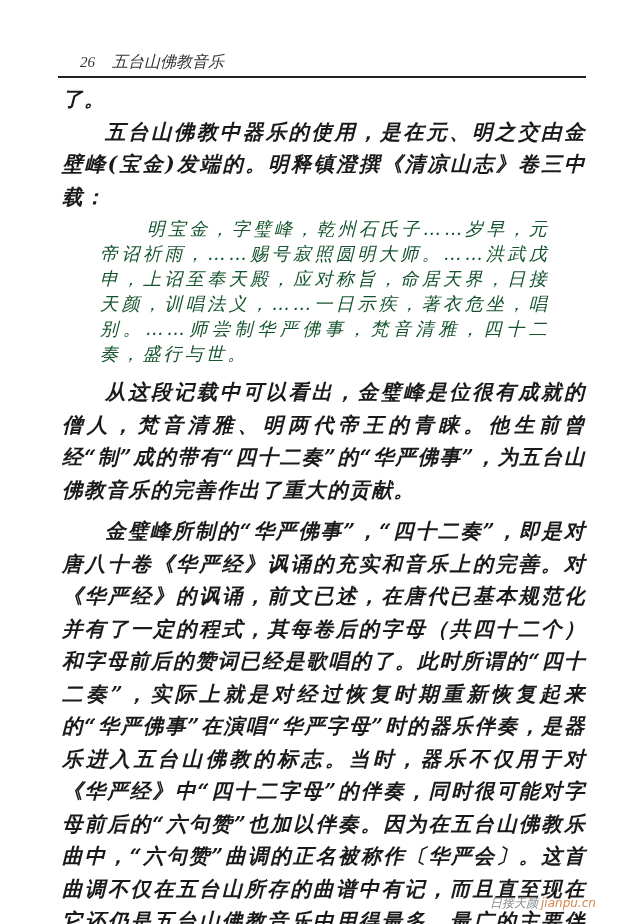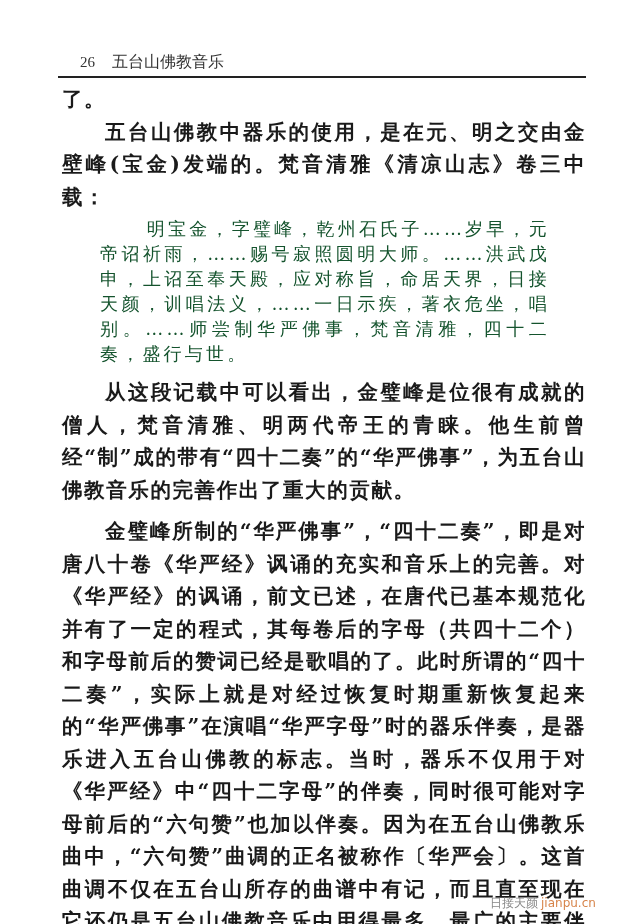--- a/index.html
+++ b/index.html
@@ -4,21 +4,21 @@
 <style>
   html, body { margin: 0; padding: 0; }
   body {
     width: 640px; height: 924px;
     background: #ffffff;
     position: relative;
     overflow: hidden;
     font-family: "DejaVu Serif", "Liberation Serif", serif;
     color: #1a1a1a;
   }
-  .page { position: absolute; left: 0; top: 0; width: 508px; height: 924px; }
+  .page { position: absolute; left: 0; top: 0; width: 508px; height: 924px; font-style: italic; }
   .running-head {
     position: absolute; left: 80px; top: 52px;
     font-size: 16px; color: #333; white-space: nowrap;
   }
   .running-head .pgnum { font-family: "Liberation Serif", serif; font-size: 15px; margin-right: 12px; }
   .head-rule {
     position: absolute; left: 58px; top: 76px; width: 528px; height: 0;
     border-top: 2px solid #222;
   }
   .body-text {
@@ -47,21 +47,21 @@
 <div class="page">
 
   <div class="running-head">
     <span class="pgnum">26</span>
     <span>五台山佛教音乐</span>
   </div>
   <div class="head-rule"></div>
 
   <div class="body-text" style="top:83px;">
     <p>了。</p>
-    <p class="indent">五台山佛教中器乐的使用，是在元、明之交由金壁峰(宝金)发端的。梵音清雅《清凉山志》卷三中载：</p>
+    <p class="indent">五台山佛教中器乐的使用，是在元、明之交由金壁峰(宝金)发端的。明释镇澄撰《清凉山志》卷三中载：</p>
   </div>
 
   <div class="quote" style="top:216px;">
     <p>明宝金，字璧峰，乾州石氏子……岁早，元帝诏祈雨，……赐号寂照圆明大师。……洪武戊申，上诏至奉天殿，应对称旨，命居天界，日接天颜，训唱法义，……一日示疾，著衣危坐，唱别。……师尝制华严佛事，梵音清雅，四十二奏，盛行与世。</p>
   </div>
 
   <div class="body-text" style="top:376px;">
     <p class="indent">从这段记载中可以看出，金璧峰是位很有成就的僧人，梵音清雅、明两代帝王的青睐。他生前曾经“制”成的带有“四十二奏”的“华严佛事”，为五台山佛教音乐的完善作出了重大的贡献。</p>
     <p class="indent" style="margin-top:9px;">金璧峰所制的“华严佛事”，“四十二奏”，即是对唐八十卷《华严经》讽诵的充实和音乐上的完善。对《华严经》的讽诵，前文已述，在唐代已基本规范化并有了一定的程式，其每卷后的字母（共四十二个）和字母前后的赞词已经是歌唱的了。此时所谓的“四十二奏”，实际上就是对经过恢复时期重新恢复起来的“华严佛事”在演唱“华严字母”时的器乐伴奏，是器乐进入五台山佛教的标志。当时，器乐不仅用于对《华严经》中“四十二字母”的伴奏，同时很可能对字母前后的“六句赞”也加以伴奏。因为在五台山佛教乐曲中，“六句赞”曲调的正名被称作〔华严会〕。这首曲调不仅在五台山所存的曲谱中有记，而且直至现在它还仍是五台山佛教音乐中用得最多、最广的主要伴奏曲调。</p>
   </div>

